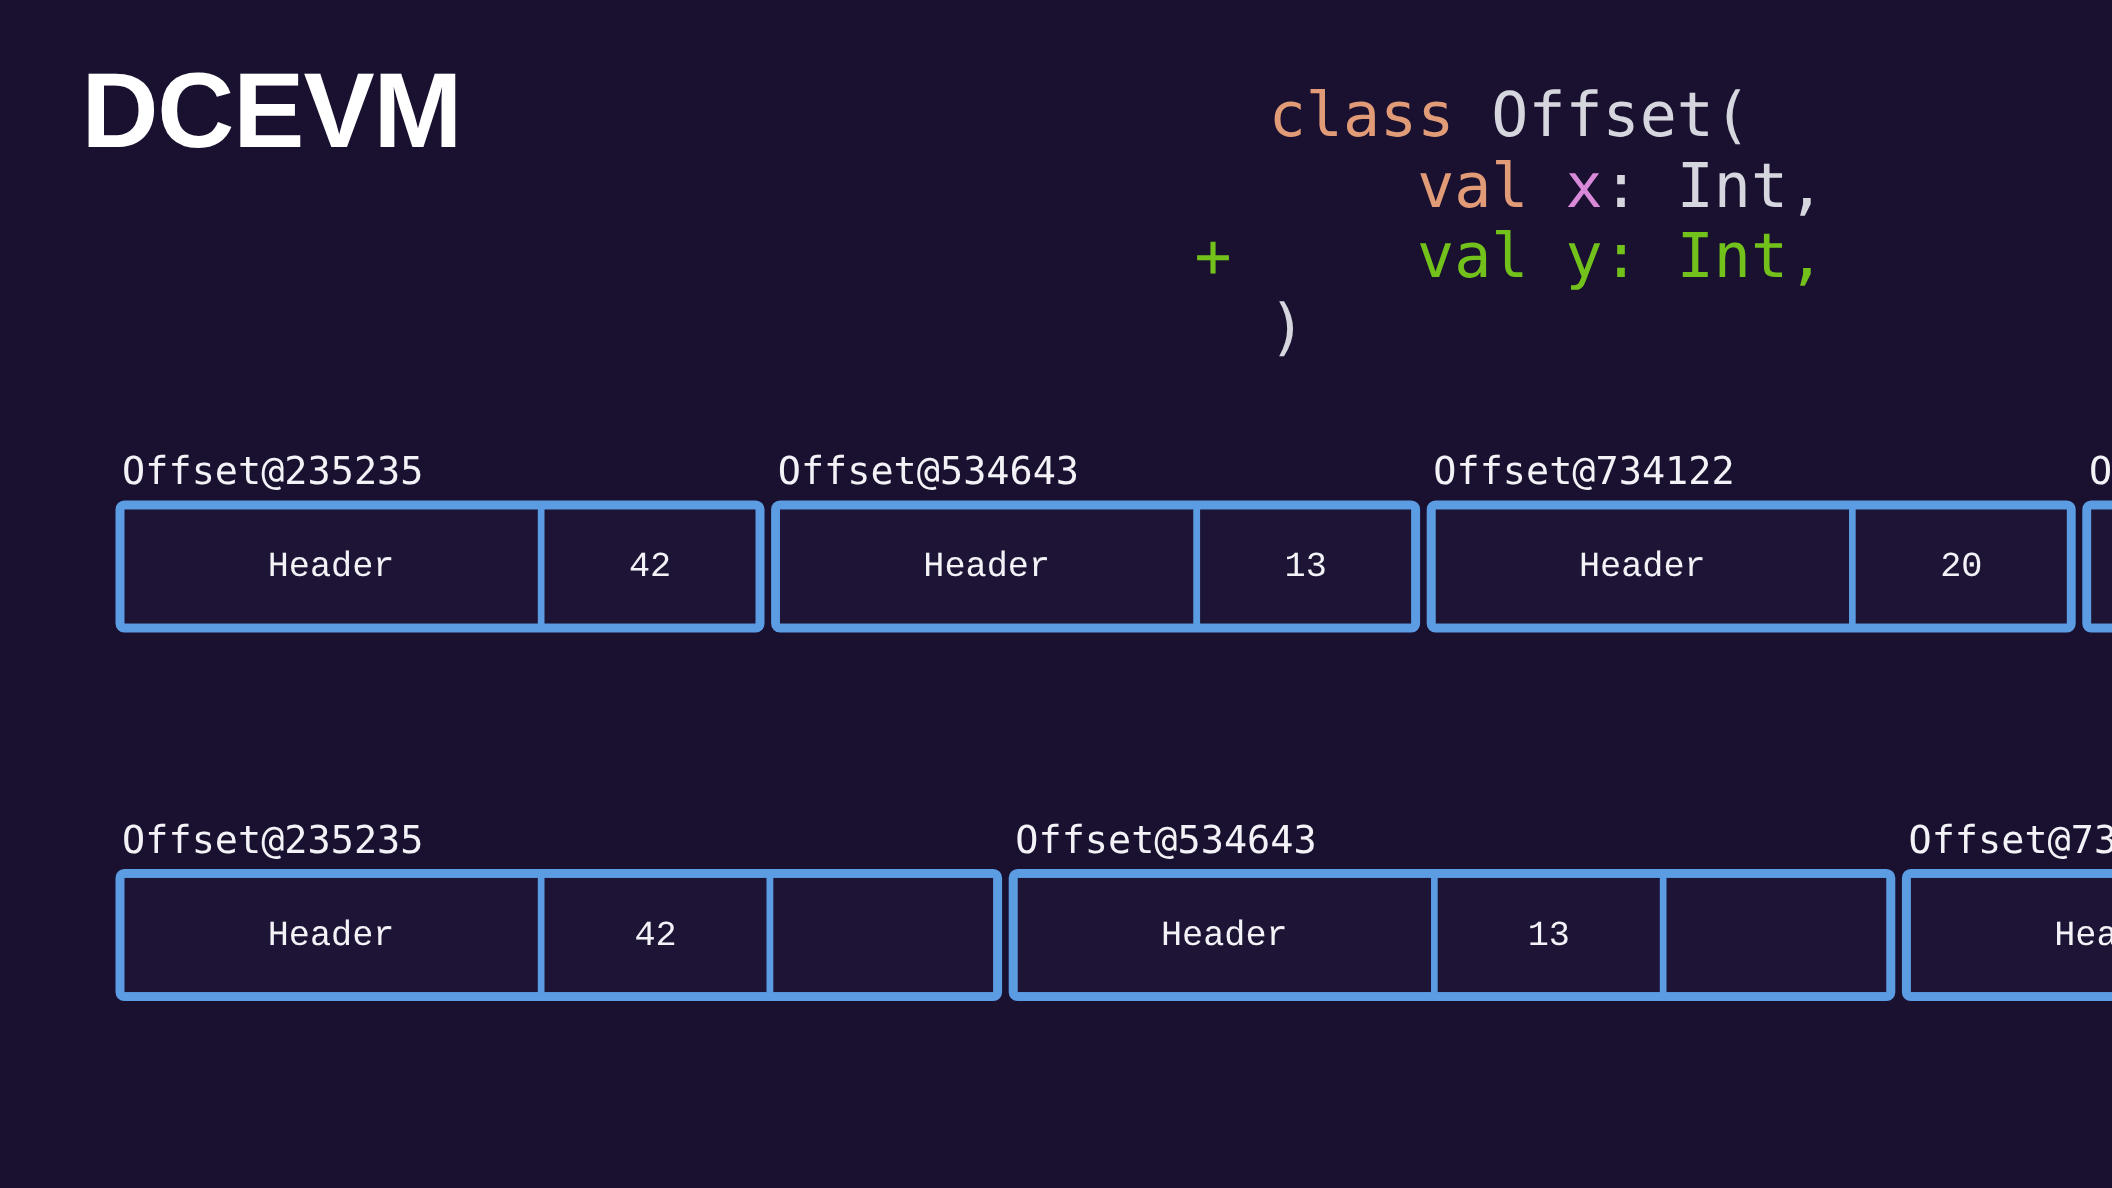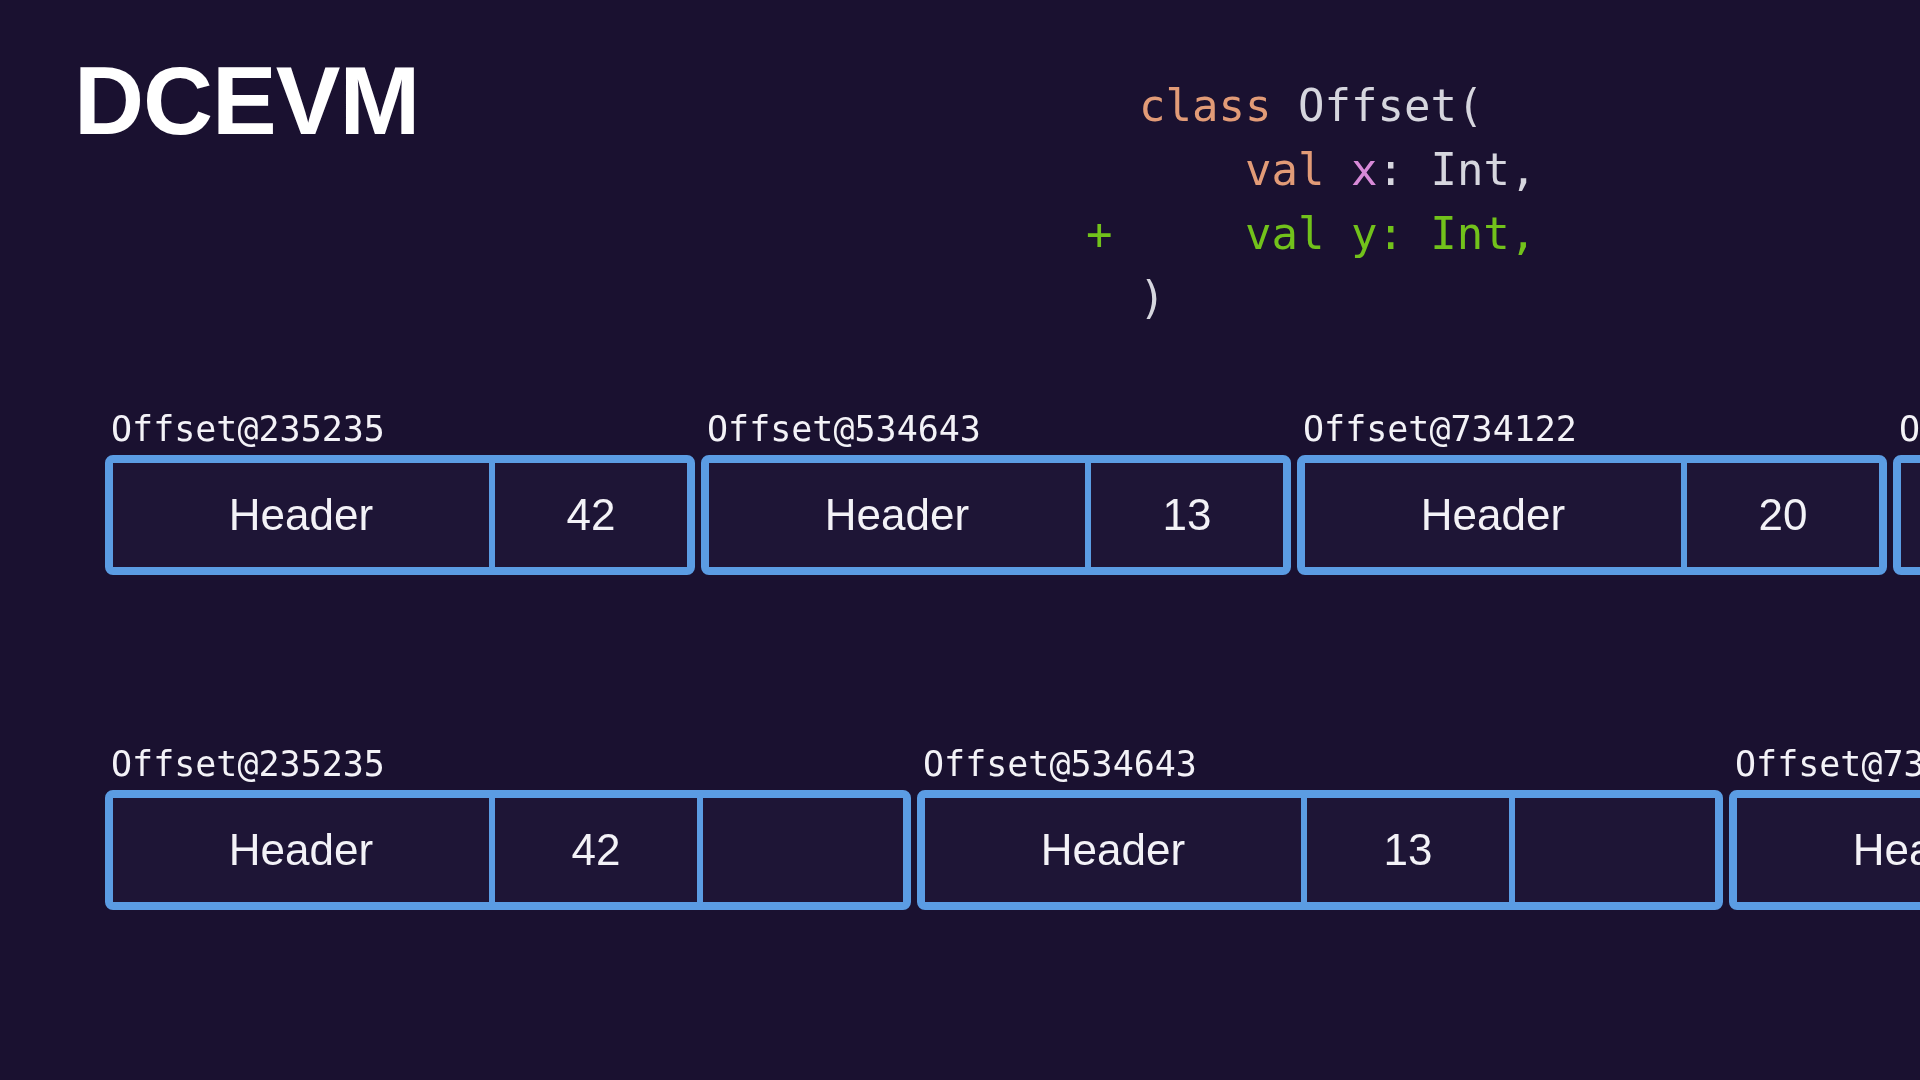--- a/index.html
+++ b/index.html
@@ -21,21 +21,21 @@
     font-size:97px;font-weight:bold;color:#ffffff;
     line-height:1.05;letter-spacing:-1px;margin:0;
   }
   .page-subtitle{
     position:absolute;left:78px;top:198px;
     font-size:36px;color:#f5f4f8;letter-spacing:0.2px;
   }
   .code-block{
     position:absolute;left:1086px;top:74px;
     font-family:"DejaVu Sans Mono", monospace;
-    font-size:44px;line-height:64px;
+    font-size:56px;line-height:64px;
     white-space:pre;
   }
   .mem-row{
     position:absolute;left:105px;
     display:flex;gap:6px;
   }
   #mem-row-0{top:455px;}
   #mem-row-1{top:790px;}
   .obj-wrap{position:relative;flex:0 0 auto;}
   .obj-label{
@@ -48,22 +48,22 @@
     display:flex;
     height:120px;box-sizing:border-box;
     border:8px solid var(--accent);
     border-radius:8px;
     overflow:hidden;
     background:var(--accent);
   }
   .cell{
     background:var(--cellbg);
     display:flex;align-items:center;justify-content:center;
-    font-family:Liberation Sans, sans-serif;
-    font-size:44px;color:var(--text);
+    font-family:Liberation Mono, monospace;
+    font-size:32px;color:var(--text);
     white-space:pre;
   }
   .divider{flex:0 0 6px;background:var(--accent);}
   .row-0 .obj-box{width:590px;}
   .row-0 .cell-0{width:376px;}
   .row-0 .cell-1{flex:1;}
   .row-1 .obj-box{width:806px;}
   .row-1 .cell-0{width:376px;}
   .row-1 .cell-1{width:202px;}
   .row-1 .cell-2{flex:1;}

